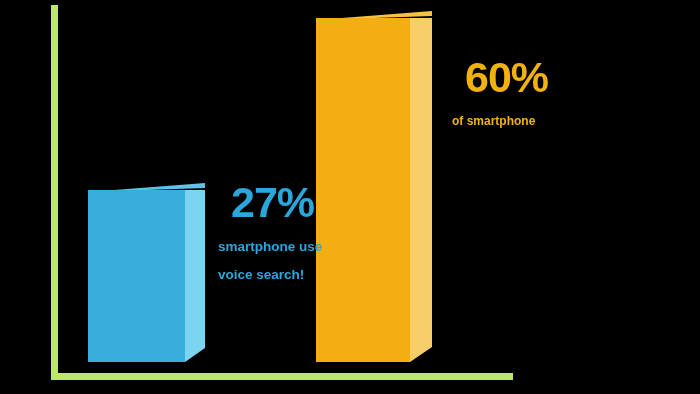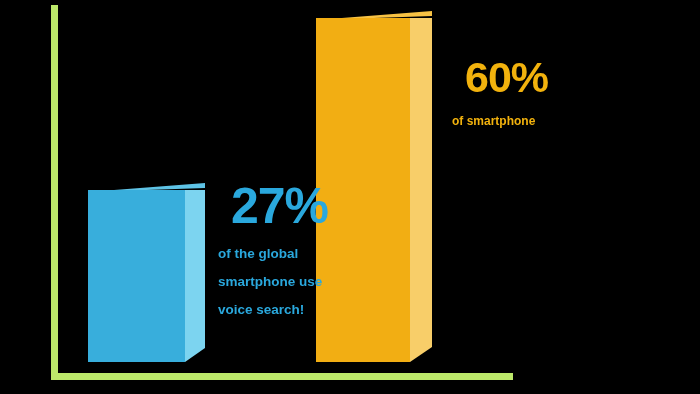--- a/index.html
+++ b/index.html
@@ -118,21 +118,21 @@
     font-weight: bold;
     line-height: 1.55;
     margin: 0;
   }
 
   #callout-blue {
     left: 218px;
     top: 168px;
     color: #2aa8dd;
   }
-  #callout-blue .big { font-size: 50px; }
+  #callout-blue .big { font-size: 43px; }
   #callout-blue .sub { font-size: 13.5px; margin-top: 7px; }
 
   #callout-orange {
     left: 452px;
     top: 43px;
     color: #f2b20d;
   }
   #callout-orange .big { font-size: 43px; }
   #callout-orange .sub { font-size: 12px; margin-top: 3px; }
 </style>
@@ -151,21 +151,20 @@
   </div>
 
   <div class="bar" id="bar-orange">
     <div class="face-top"></div>
     <div class="face-side"></div>
     <div class="face-front"></div>
   </div>
 
   <div class="callout" id="callout-blue">
     <p class="big">27%</p>
-    <p class="sub">of the global</p>
     <p class="sub">smartphone use</p>
     <p class="sub">voice search!</p>
   </div>
 
   <div class="callout" id="callout-orange">
     <p class="big">60%</p>
     <p class="sub">of smartphone</p>
   </div>
 
 </div>

